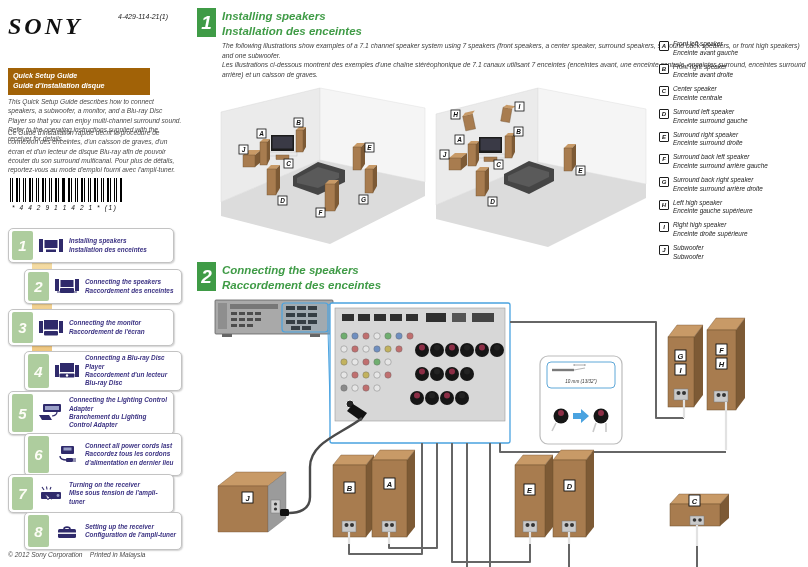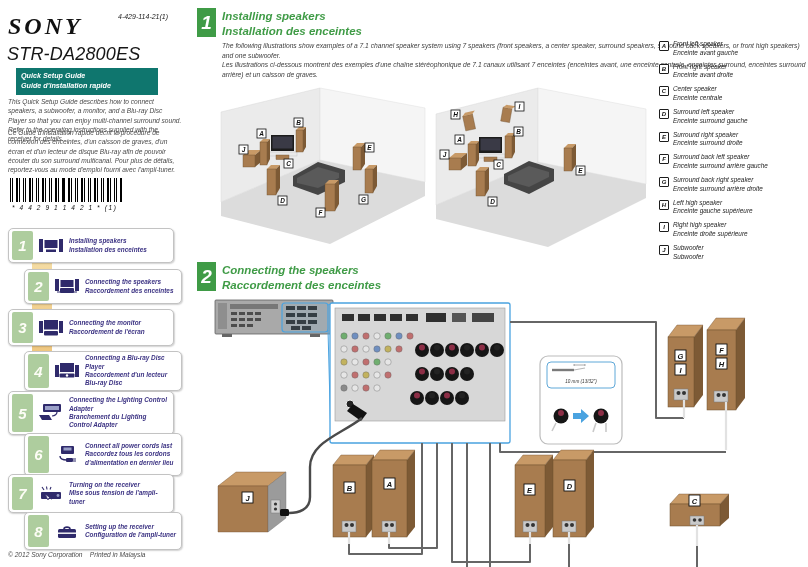--- a/index.html
+++ b/index.html
@@ -5,21 +5,21 @@
   html,body{margin:0;padding:0;background:#fff;}
   .page{position:relative;width:808px;height:567px;background:#fff;overflow:hidden;
         font-family:"Liberation Sans",sans-serif;color:#222;font-style:italic;}
   .abs{position:absolute;}
 
   
   .sony{left:8px;top:14px;font-family:"Liberation Serif",serif;font-weight:bold;
         font-size:24px;letter-spacing:3px;color:#111;transform:scaleY(.92);}
   .partnum{left:118px;top:13px;font-size:7px;color:#222;}
   .model{left:7px;top:44px;font-size:18px;color:#161616;letter-spacing:.2px;}
-  .qsg-box{left:16px;top:68px;width:132px;background:#0f766e;color:#fff;font-size:7.2px;
+  .qsg-box{left:8px;top:68px;width:132px;background:#a16207;color:#fff;font-size:7.2px;
            font-weight:bold;line-height:1.45;padding:3px 5px;}
   .intro{left:8px;width:174px;font-size:6.6px;color:#4a4a4a;line-height:1.42;}
   .intro-en{top:97px;} .intro-fr{top:128px;}
   .barcode{left:10px;top:178px;width:116px;height:24px;
     background:repeating-linear-gradient(90deg,#000 0 1.5px,#fff 1.5px 2.5px,#000 2.5px 3.2px,#fff 3.2px 6px,#000 6px 8.5px,#fff 8.5px 9.5px,#000 9.5px 10.2px,#fff 10.2px 13px);}
   .barcode-text{left:12px;top:204px;font-size:6.5px;letter-spacing:1.6px;color:#111;}
   .footer{left:8px;top:551px;font-size:6.6px;color:#4a4a4a;white-space:pre;}
 
   .tanband{left:32px;top:234px;width:20px;height:313px;
            background:linear-gradient(180deg,#f6e2ae,#eec277 45%,#e5ad54);}
@@ -48,24 +48,23 @@
 
   svg text.chip-t{font-family:"Liberation Sans",sans-serif;font-weight:bold;fill:#111;}
 </style>
 </head>
 <body>
 
 <div class="page">
 
   <div class="abs sony">SONY</div>
   <div class="abs partnum">4-429-114-21(1)</div>
-  <div class="abs model">STR-DA2800ES</div>
   <div class="abs qsg-box">
     <div>Quick Setup Guide</div>
-    <div>Guide d'installation rapide</div>
+    <div>Guide d'installation disque</div>
   </div>
   <div class="abs intro intro-en">This Quick Setup Guide describes how to connect speakers, a subwoofer, a monitor, and a Blu-ray Disc Player so that you can enjoy multi-channel surround sound. Refer to the operating instructions supplied with the receiver for details.</div>
   <div class="abs intro intro-fr">Ce Guide d'installation rapide décrit la procédure de connexion des enceintes, d'un caisson de graves, d'un écran et d'un lecteur de disque Blu-ray afin de pouvoir écouter du son surround multicanal. Pour plus de détails, reportez-vous au mode d'emploi fourni avec l'ampli-tuner.</div>
   <div class="abs barcode"></div>
   <div class="abs barcode-text">* 4 4 2 9 1 1 4 2 1 * (1)</div>
   <div class="abs footer">© 2012 Sony Corporation    Printed in Malaysia</div>
 
   <div class="abs tanband"></div>
 
   <div class="step-card" style="left:8px;top:228px;width:158px;min-height:29px;">

